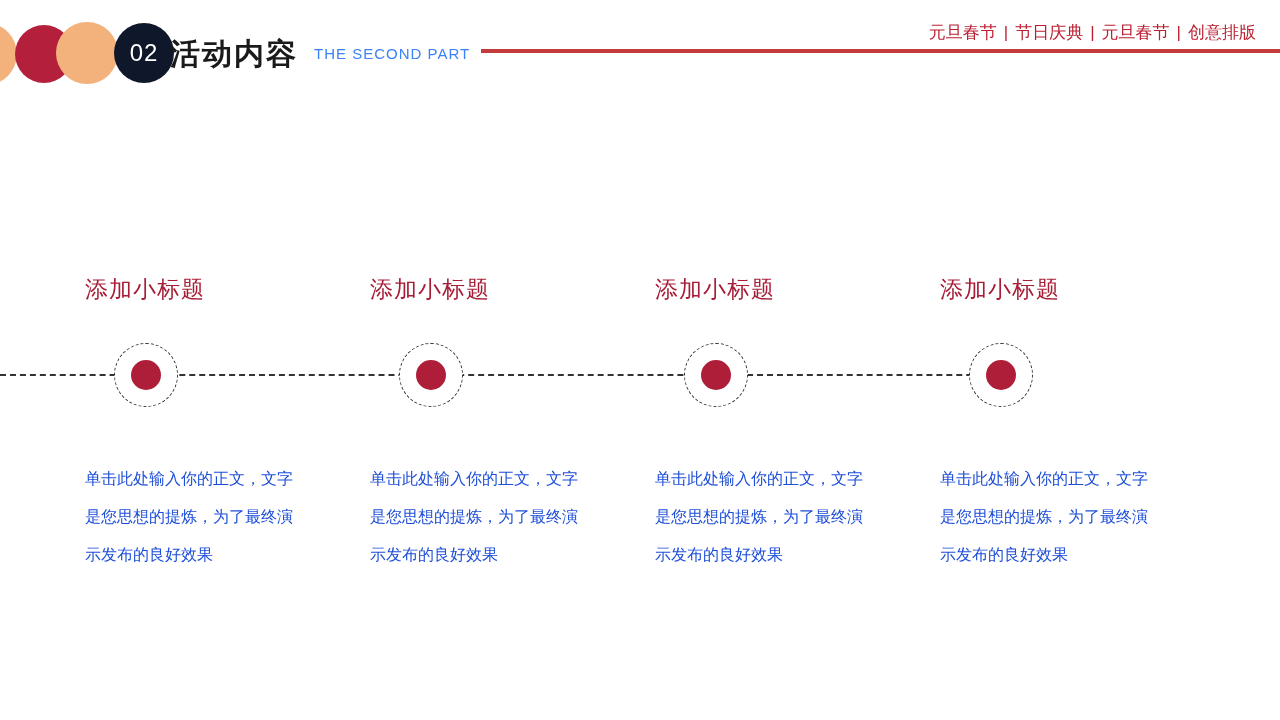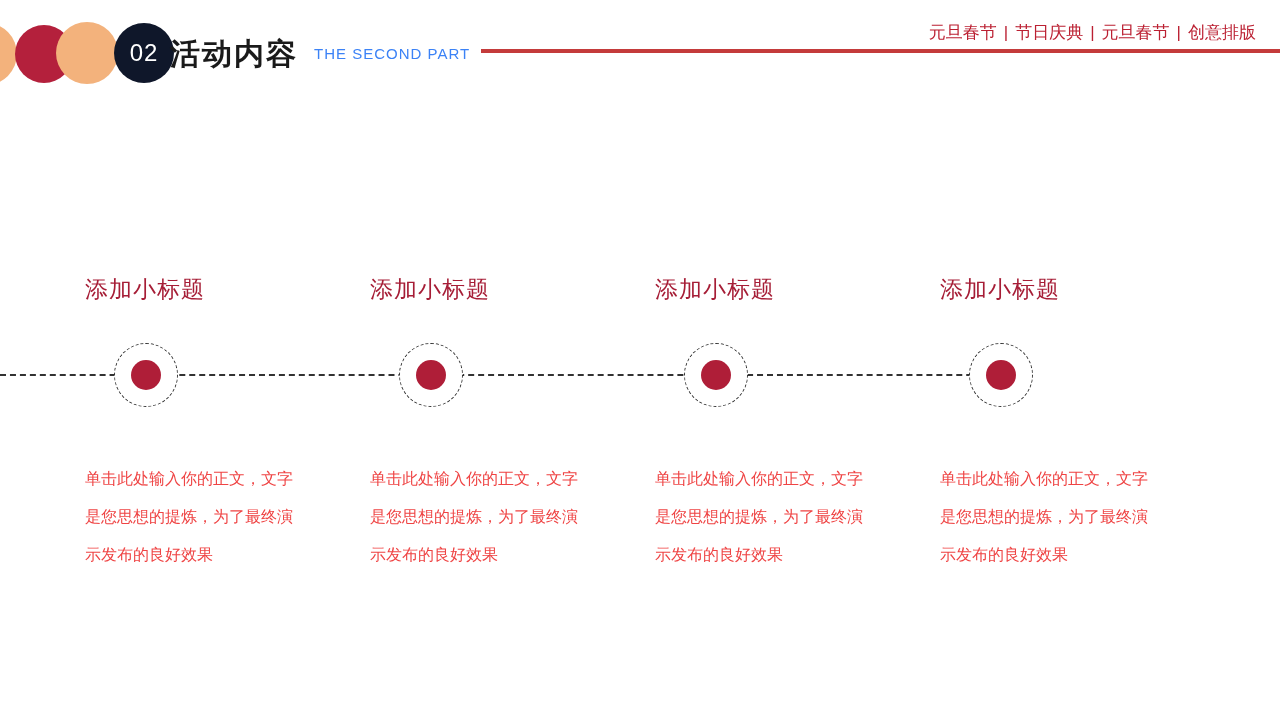--- a/index.html
+++ b/index.html
@@ -55,21 +55,21 @@
   .tl-dot{width:30px;height:30px;border-radius:50%;background:#AF1E38;}
   .n1{left:114px;} .n2{left:399px;} .n3{left:684px;} .n4{left:969px;}
 
   .item-title{
     position:absolute;top:274px;
     font-size:23px;font-weight:400;color:#A61D36;letter-spacing:1px;
     white-space:nowrap;
   }
   .item-body{
     position:absolute;top:460px;width:240px;
-    font-size:16px;color:#ef4444;line-height:38px;
+    font-size:16px;color:#1d4ed8;line-height:38px;
   }
   .item-body div{white-space:nowrap;}
   .x1{left:85px;} .x2{left:370px;} .x3{left:655px;} .x4{left:940px;}
 </style>
 </head>
 <body>
 
 <div class="slide">
 
   <div class="circle c1"></div>

